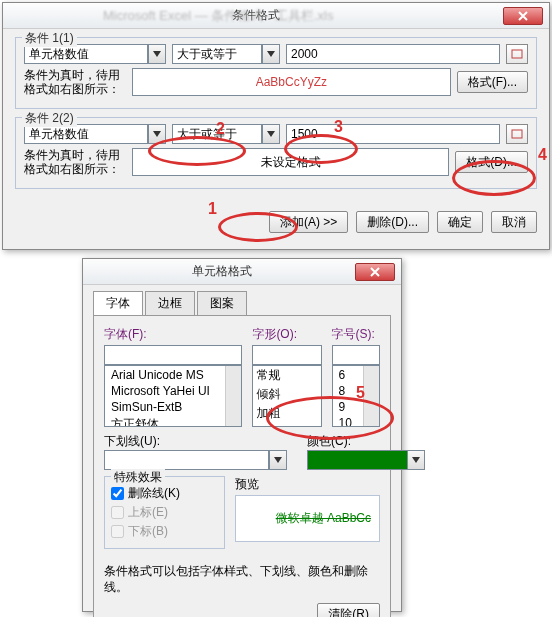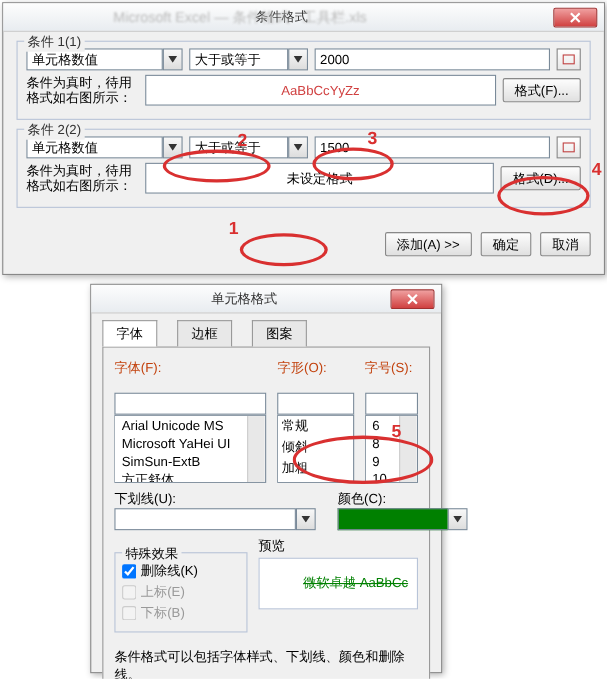--- a/index.html
+++ b/index.html
@@ -16,34 +16,34 @@
 select,input[type=text]{border:1px solid #7a8a99;background:#fff;height:20px;padding:1px 4px;font-size:12px}
 .combo{display:inline-flex}
 .combo-input{border-right:none;width:124px}
 .combo-btn{width:18px;height:20px;border:1px solid #7a8a99;background:linear-gradient(#f8f8f8,#ddd);display:flex;align-items:center;justify-content:center;cursor:pointer}
 .combo-btn svg{width:8px;height:6px}
 .preview-box{background:#fff;border:1px solid #7a8a99;flex:1;height:28px;display:flex;align-items:center;justify-content:center}
 .btn{background:linear-gradient(#fdfdfd,#e0e0e0);border:1px solid #888;height:22px;padding:0 10px;cursor:pointer;border-radius:2px}
 .pick-btn{width:22px;height:20px;border:1px solid #888;background:linear-gradient(#fff,#e8e8e8);display:inline-flex;align-items:center;justify-content:center;cursor:pointer;margin-left:auto}
 .dlgbtns{display:flex;gap:8px;justify-content:flex-end;padding:6px 12px;position:relative}
 .side-label{width:102px;line-height:14px}
-.tabs{display:flex;gap:18px;padding:6px 10px 0}
+.tabs{display:flex;gap:2px;padding:6px 10px 0}
 .tab{border:1px solid #999;border-bottom:none;padding:3px 12px;background:#fff;cursor:pointer}
 .tab.inactive{background:#e8e8e8}
 .tabpanel{border:1px solid #999;margin:0 10px;background:#f0f0f0;padding:10px}
 .listbox{background:#fff;border:1px solid #7a8a99;height:62px;overflow:auto;font-size:11px}
 .listbox div{padding:1px 3px;white-space:nowrap}
 .lbrow{display:flex;gap:10px}
 .lbcol{flex:1}
-.lbheader{color:#c2410c;margin-bottom:14px}
+.lbheader{color:#701a75;margin-bottom:2px}
 .colorcombo{display:flex}
 .colorswatch{width:100px;height:20px;border:1px solid #7a8a99;background:#008000;border-right:none}
 .checkrow{display:flex;align-items:center;gap:4px;margin:2px 0}
 .checkrow input{margin:0}
-.effects{border:1px solid #b8c4d8;padding:6px;position:relative;margin-top:20px}
+.effects{border:1px solid #b8c4d8;padding:6px;position:relative;margin-top:6px}
 .effects .eglabel{position:absolute;top:-8px;left:6px;background:#f0f0f0;padding:0 3px}
 .prevlabel{margin-bottom:2px}
 .prevbox{border:1px solid #b8c4d8;background:#fff;padding:14px 8px;text-align:right;color:#008000;text-decoration:line-through}
 .footnote{margin:14px 0 8px;line-height:16px}
 .ring{border:3px solid #d93030;border-radius:50%;position:absolute;pointer-events:none}
 .num{position:absolute;color:#d93030;font-weight:bold;font-size:16px;pointer-events:none}
 .watermark{position:absolute;top:26px;right:6px;color:#ff7a00;font-weight:bold;pointer-events:none;text-align:right}
 .watermark .l1{font-size:26px;letter-spacing:2px}
 .watermark .l2{font-size:11px;color:#888}
 .scrollstub{width:16px;background:#e8e8e8;border-left:1px solid #ccc}
@@ -132,20 +132,21 @@
       <div class="row">
         <div class="side-label" style="white-space:pre-line">条件为真时，待用
 格式如右图所示：</div>
         <div class="preview-box">未设定格式</div>
         <button class="btn">格式(D)...</button>
       </div>
     </div>
   </div>
   <div class="dlgbtns">
     <button class="btn">添加(A) &gt;&gt;</button>
+    <button class="btn">删除(D)...</button>
     <button class="btn">确定</button>
     <button class="btn">取消</button>
   </div>
 </div>
 
 <div class="ring" style="left:148px;top:136px;width:98px;height:30px"></div>
 <div class="num" style="left:216px;top:120px">2</div>
 <div class="ring" style="left:284px;top:134px;width:74px;height:30px"></div>
 <div class="num" style="left:334px;top:118px">3</div>
 <div class="ring" style="left:452px;top:160px;width:84px;height:36px"></div>

